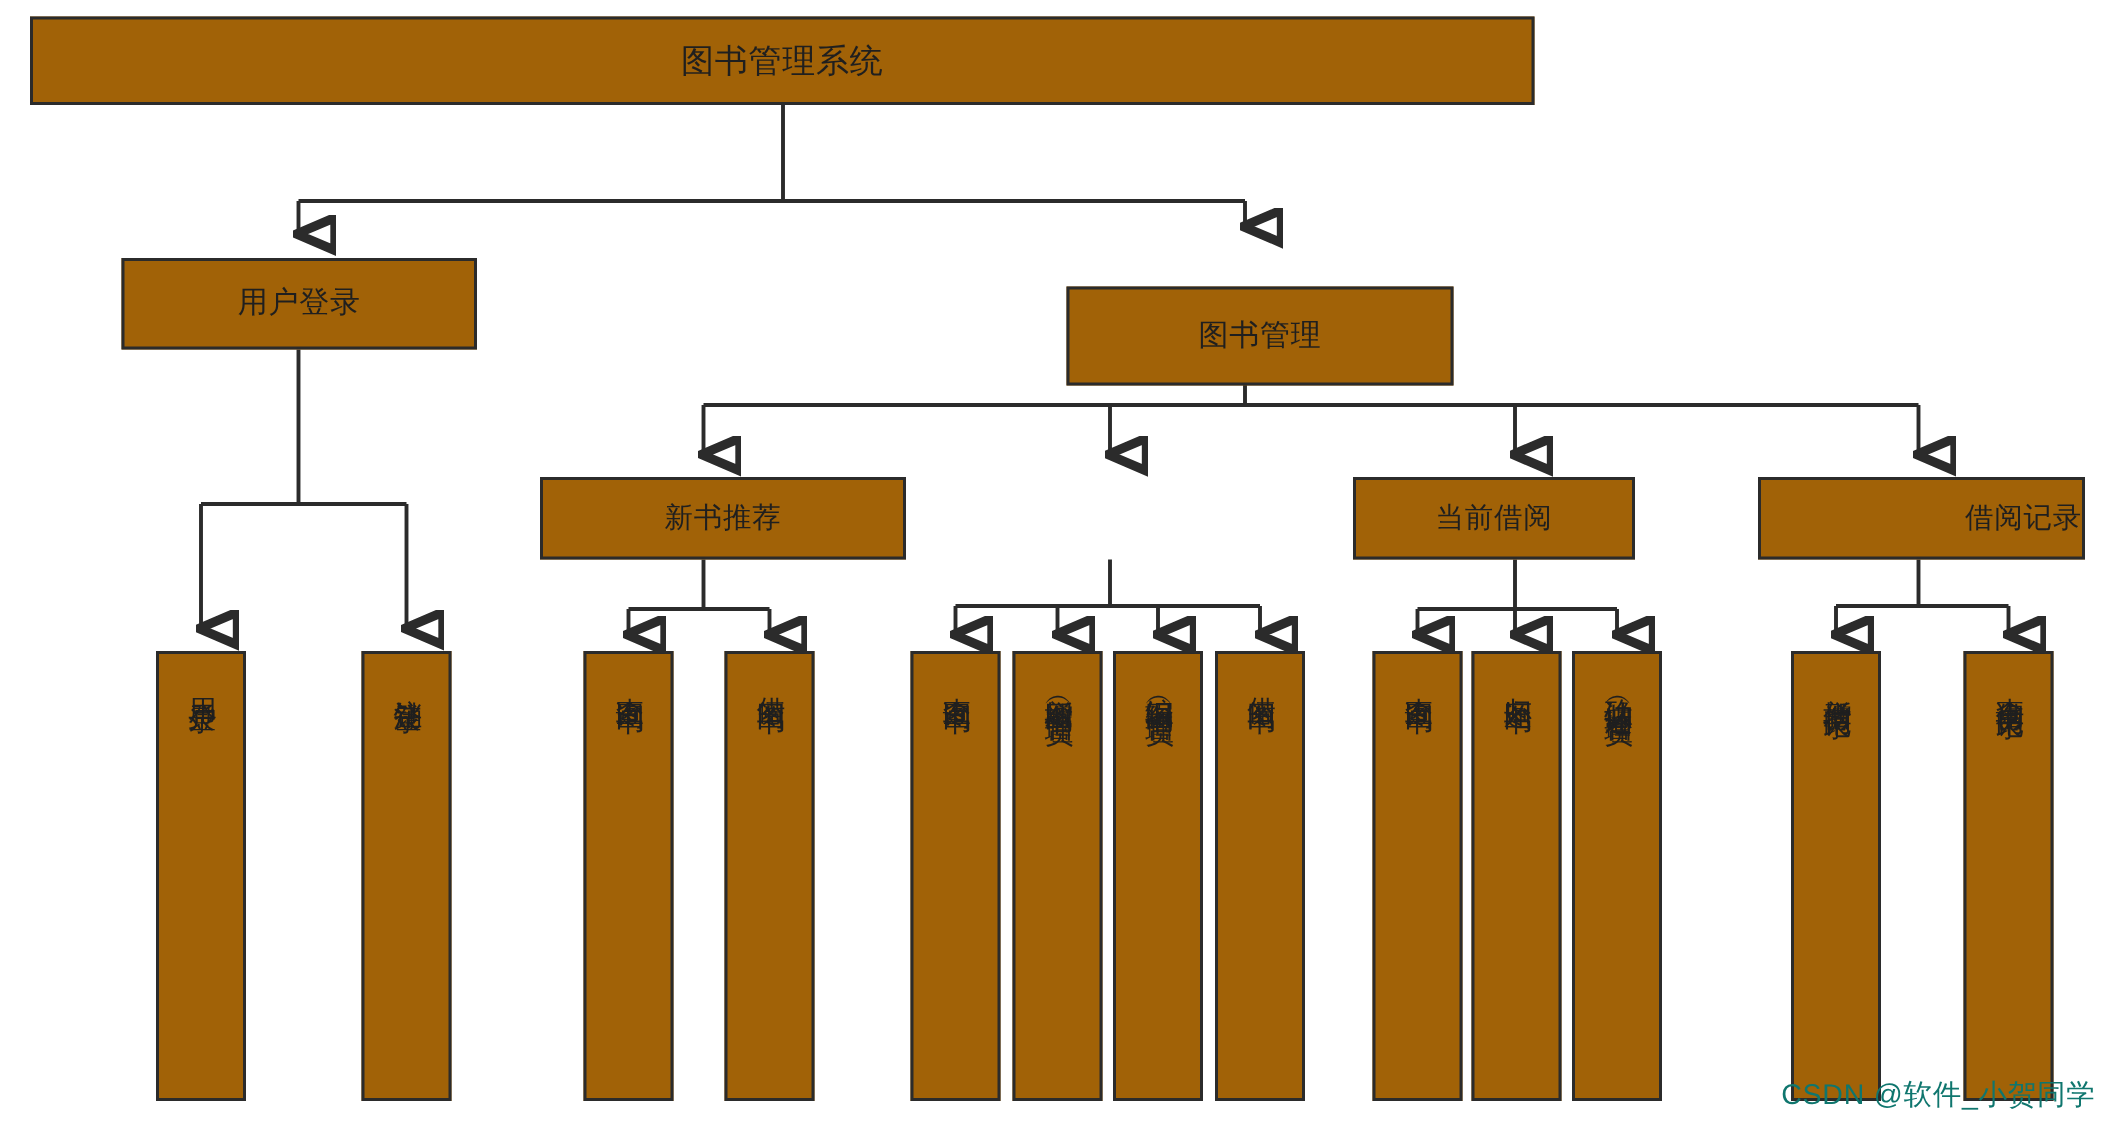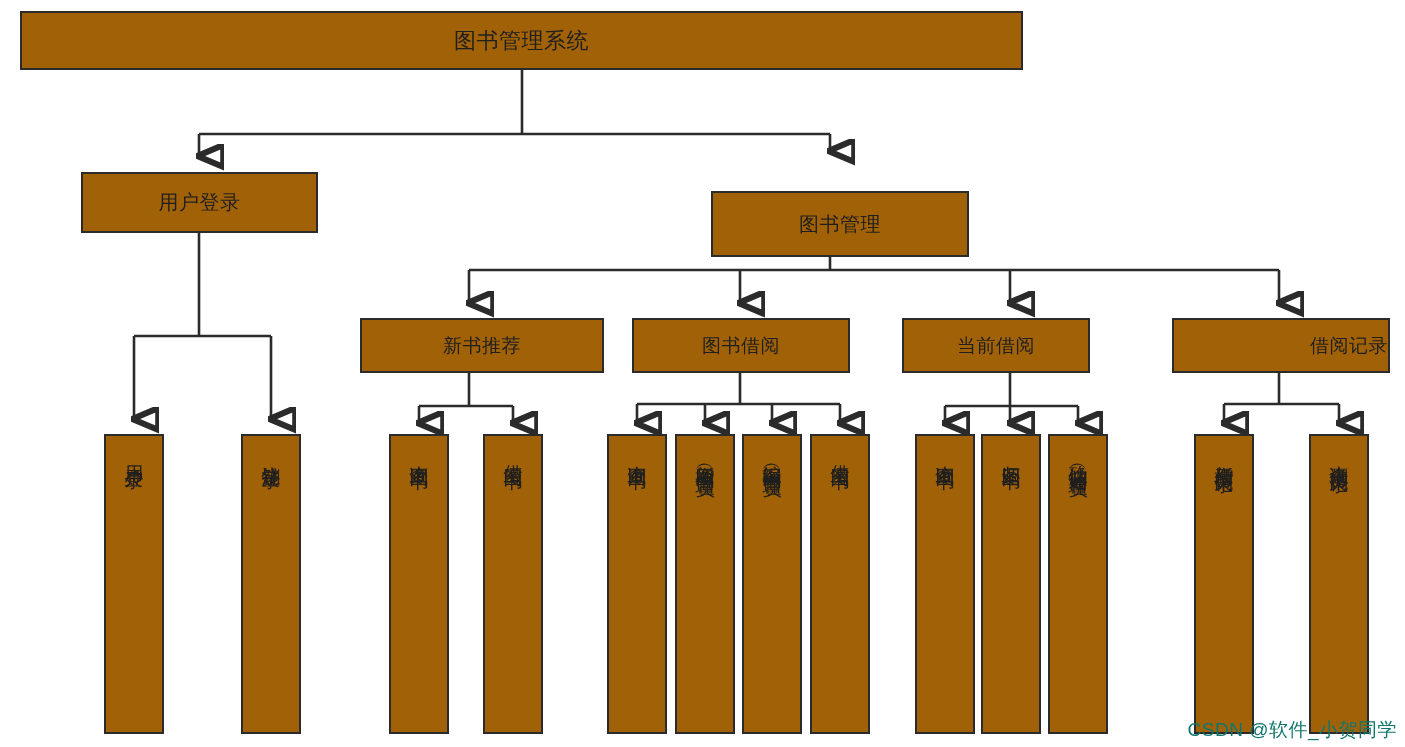--- a/index.html
+++ b/index.html
@@ -145,23 +145,20 @@
   <div class="node level2" style="left:81px; top:172px; width:237px; height:61px;">
     <span class="label">用户登录</span>
   </div>
   <div class="node level2" style="left:711px; top:167px; width:258px; height:66px;margin-top:24px;">
     <span class="label">图书管理</span>
   </div>
 
   <div class="node level3" style="left:360px; top:318px; width:244px; height:55px;">
     <span class="label">新书推荐</span>
   </div>
-  <div class="node level3" style="left:632px; top:318px; width:218px; height:55px;">
-    <span class="label">图书借阅</span>
-  </div>
   <div class="node level3" style="left:902px; top:318px; width:188px; height:55px;">
     <span class="label">当前借阅</span>
   </div>
   <div class="node level3" style="left:1172px; top:318px; width:218px; height:55px;justify-content:flex-end;">
     <span class="label">借阅记录</span>
   </div>
 
   <div class="node leaf" style="left:104px; top:434px; width:60px; height:300px;">
     <span class="label">用户登录</span>
   </div>

